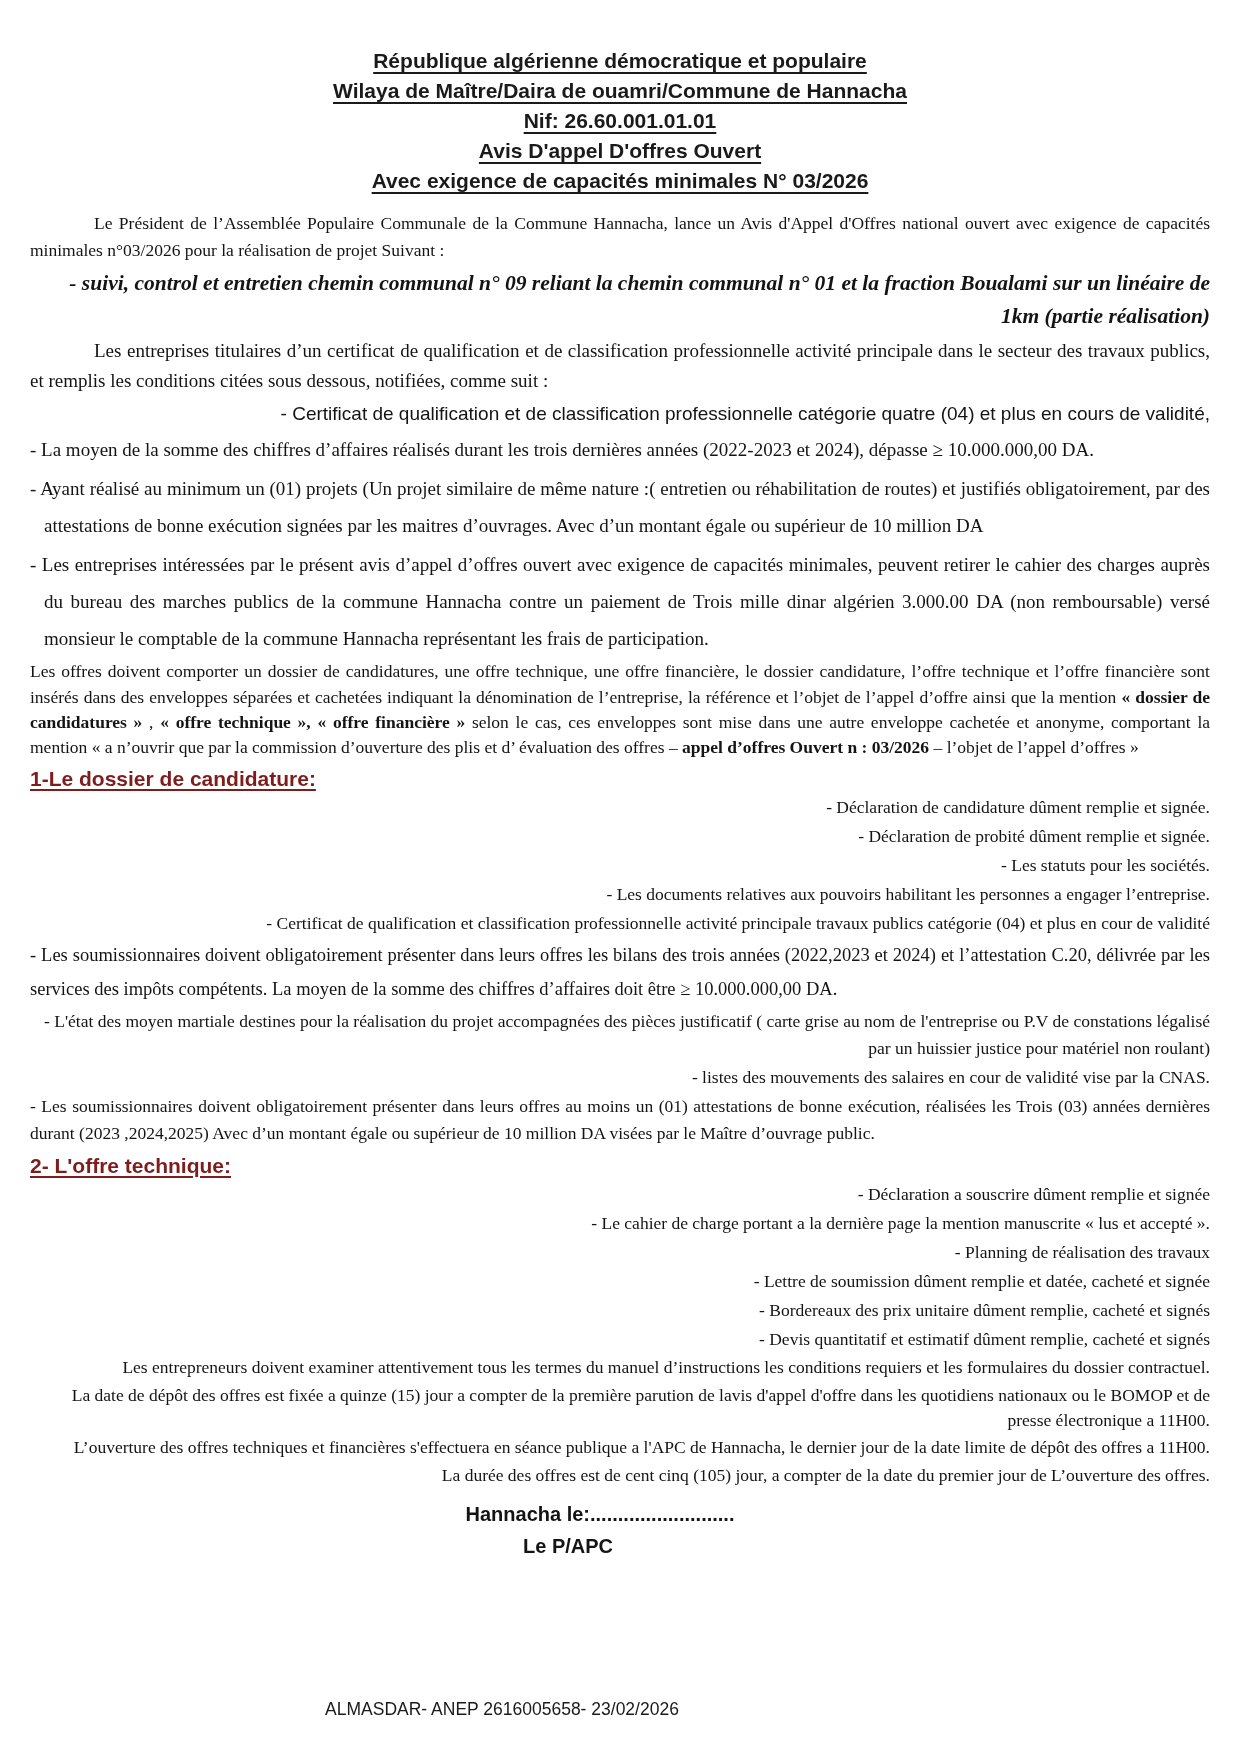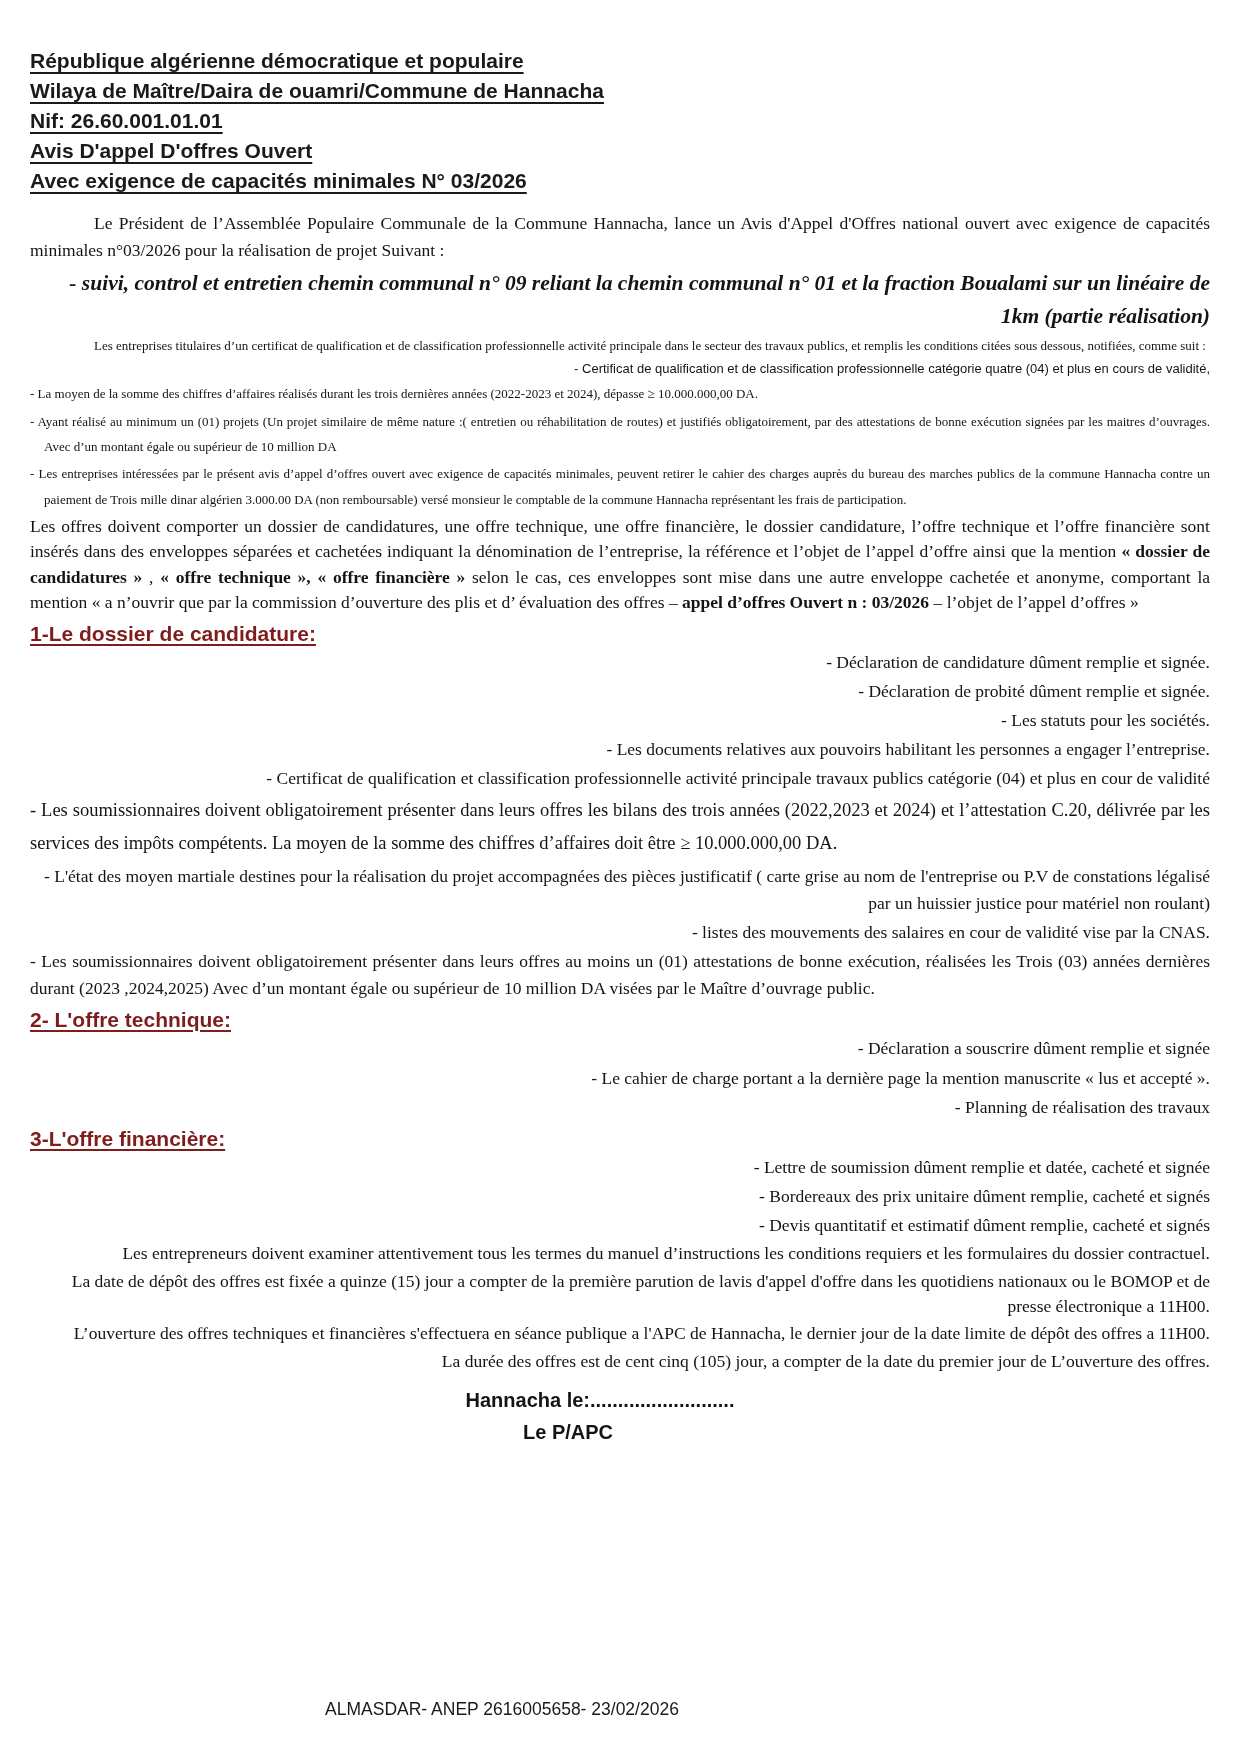--- a/index.html
+++ b/index.html
@@ -2,28 +2,28 @@
 <html lang="fr"><head>
 <meta charset="utf-8">
 <style>
   html,body { margin:0; padding:0; background:#ffffff; }
   .page {
     position:relative; width:1240px; height:1754px; margin:0 auto;
     background:#ffffff; color:#141414; overflow:hidden;
   }
   .content { padding:46px 30px 0 30px; }
   .header {
-    text-align:left; font-family:"Liberation Sans", sans-serif;
+    text-align:center; font-family:"Liberation Sans", sans-serif;
     font-weight:bold; font-size:21px; line-height:30px; color:#1a1a1a;
   }
   .header .u { text-decoration:underline; text-underline-offset:4px; text-decoration-thickness:1.5px; }
   #doc-body { margin-top:14px; }
   .para { margin:0 0 2px 0;text-align:right; }
   .serif { font-family:"Liberation Serif", serif; font-size:17.5px; line-height:1.55; }
-  .sans  { font-family:"Liberation Sans", sans-serif; font-size:13px; line-height:1.6; }
+  .sans  { font-family:"Liberation Sans", sans-serif; font-size:19px; line-height:1.6; }
   .loose { line-height:1.95; }
   .big   { font-size:18.5px; line-height:1.8; }
   .tight { line-height:1.45; }
   .justify { text-align:justify;font-family:Liberation Serif, serif; }
   .indent { text-indent:64px; }
   .hang { padding-left:14px; text-indent:-14px; }
   .heading {
     font-family:"Liberation Sans", sans-serif; font-weight:bold; font-size:21px;
     text-decoration:underline; text-underline-offset:3px; text-decoration-thickness:2px;
     margin:6px 0 3px 0; color:#7f1d1d;
@@ -73,21 +73,20 @@
         <div class="para serif">- Les documents relatives aux pouvoirs habilitant les personnes a engager l’entreprise.</div>
         <div class="para serif">- Certificat de qualification et classification professionnelle activité principale travaux publics catégorie (04) et plus en cour de validité</div>
         <div class="para sans justify big">- Les soumissionnaires doivent obligatoirement présenter dans leurs offres les bilans des trois années (2022,2023 et 2024) et l’attestation C.20, délivrée par les services des impôts compétents. La moyen de la somme des chiffres d’affaires doit être ≥ 10.000.000,00 DA.</div>
         <div class="para serif">- L'état des moyen martiale destines pour la réalisation du projet accompagnées des pièces justificatif ( carte grise au nom de l'entreprise ou P.V de constations légalisé par un huissier justice   pour matériel non roulant)</div>
         <div class="para serif">- listes des mouvements des salaires en cour de validité vise par la CNAS.</div>
         <div class="para serif justify">- Les soumissionnaires doivent obligatoirement présenter dans leurs offres au moins un (01) attestations de bonne exécution, réalisées les Trois (03) années dernières durant (2023 ,2024,2025) Avec d’un montant égale ou supérieur  de 10 million DA visées par le Maître d’ouvrage public.</div>
         <div class="heading">2- L'offre technique:</div>
         <div class="para serif">- Déclaration a souscrire dûment remplie et signée</div>
         <div class="para serif">- Le cahier de charge portant a la dernière page la mention manuscrite «  lus et accepté ».</div>
         <div class="para serif">- Planning de réalisation des travaux</div>
-        <div class="heading">3-L'offre financière:</div>
         <div class="para serif">- Lettre de soumission dûment remplie et datée, cacheté et signée</div>
         <div class="para serif">- Bordereaux des prix unitaire dûment remplie, cacheté et signés</div>
         <div class="para serif">- Devis quantitatif  et estimatif dûment remplie, cacheté et signés</div>
         <div class="para serif tight">Les entrepreneurs doivent examiner attentivement tous les termes du manuel d’instructions les conditions requiers et les formulaires du dossier contractuel.</div>
         <div class="para serif tight">La date de dépôt des offres est fixée a quinze (15) jour a compter  de la première parution de lavis d'appel d'offre dans les quotidiens nationaux ou le BOMOP et de presse électronique a 11H00.</div>
         <div class="para serif tight">L’ouverture des offres techniques et financières s'effectuera en séance  publique a l'APC de Hannacha, le dernier jour de la date limite de dépôt des offres a 11H00.</div>
         <div class="para serif tight">La durée des offres est de cent cinq (105) jour, a compter de la date du premier jour de L’ouverture des offres.</div>
       </div>
 
     <div class="signature">

